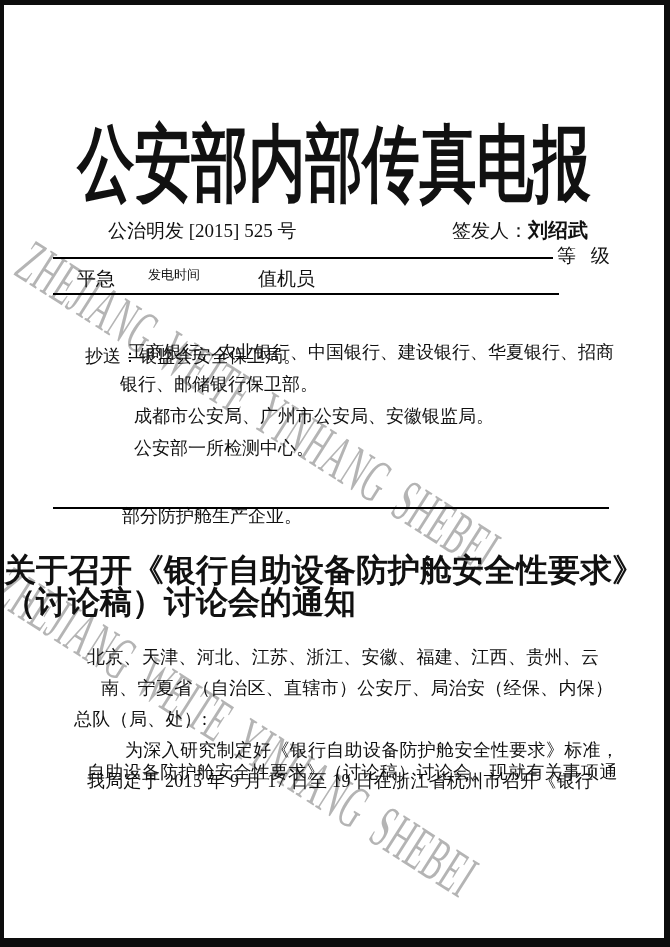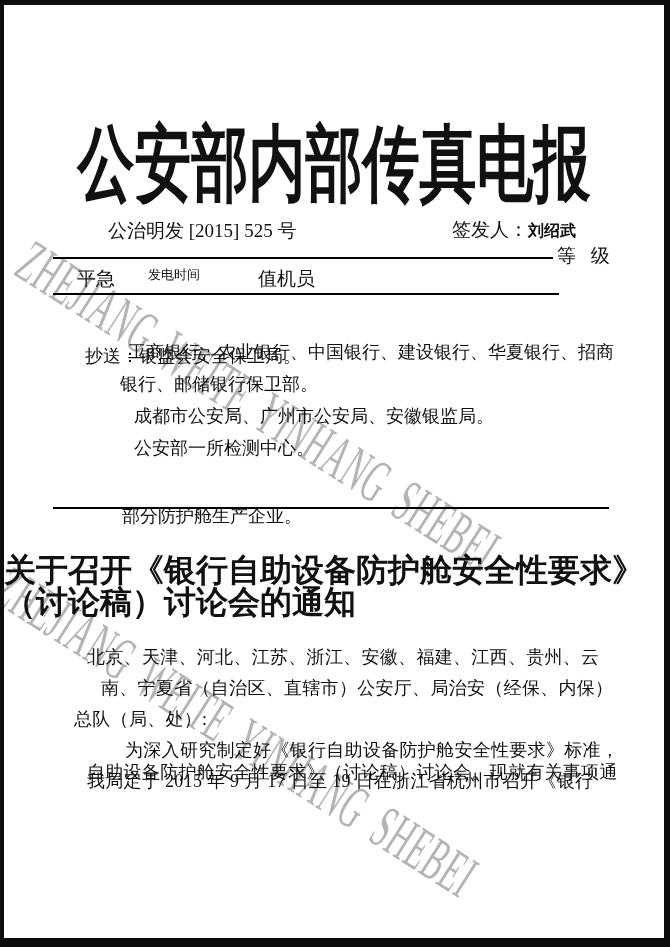--- a/index.html
+++ b/index.html
@@ -38,21 +38,21 @@
 
   .masthead {
     position:absolute; top:104px; left:0; width:100%;
     margin:0; text-align:center;
     font-size:57px; font-weight:900; letter-spacing:0;
     transform:scaleY(1.45); transform-origin:50% 0;
     white-space:nowrap;
   }
   .doc-no   { left:104px; top:213px; font-size:19px; }
   .signer   { left:448px; top:212px; font-size:19px; }
-  .signer-name { font-family:"Liberation Sans","DejaVu Sans",sans-serif; font-weight:bold; font-size:16px;margin-top:32px; }
+  .signer-name { font-family:"Liberation Sans","DejaVu Sans",sans-serif; font-weight:bold; font-size:20px;margin-top:32px; }
   .grade    { left:553px; top:238px; font-size:19px; word-spacing:10px; }
 
   .rule { position:absolute; height:2px; background:#000; }
   .rule-a { left:49px; top:252px; width:500px; }
   .rule-b { left:49px; top:288px; width:506px; }
   .rule-c { left:49px; top:502px; width:556px; }
 
   .priority { left:73px;  top:261px; font-size:19px; }
   .sendtime { left:144px; top:261px; font-size:13px; }
   .operator { left:254px; top:261px; font-size:19px; }

